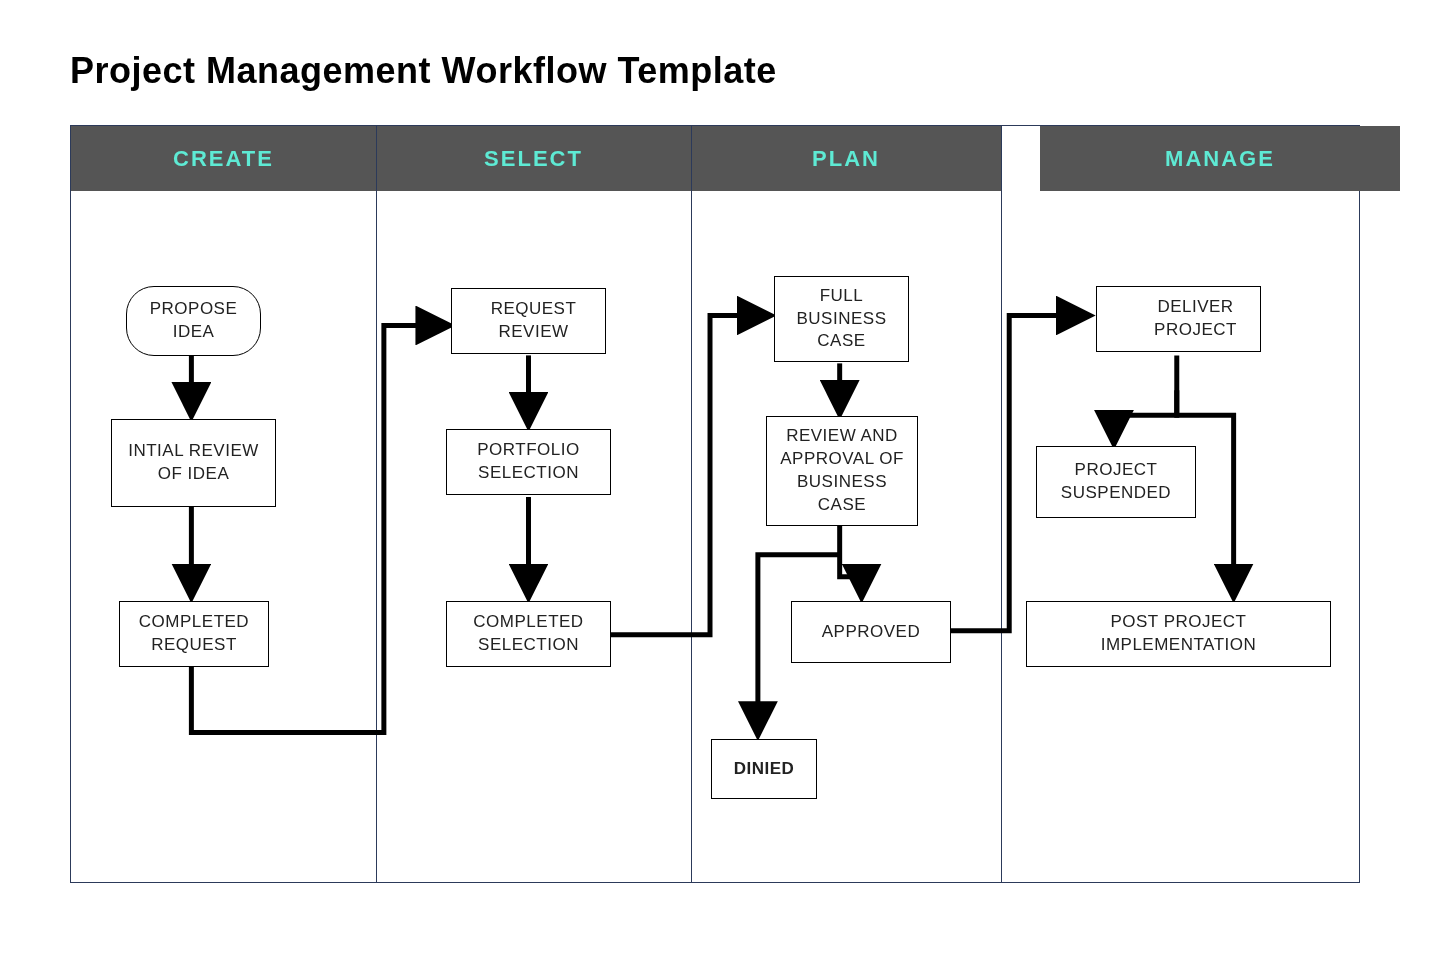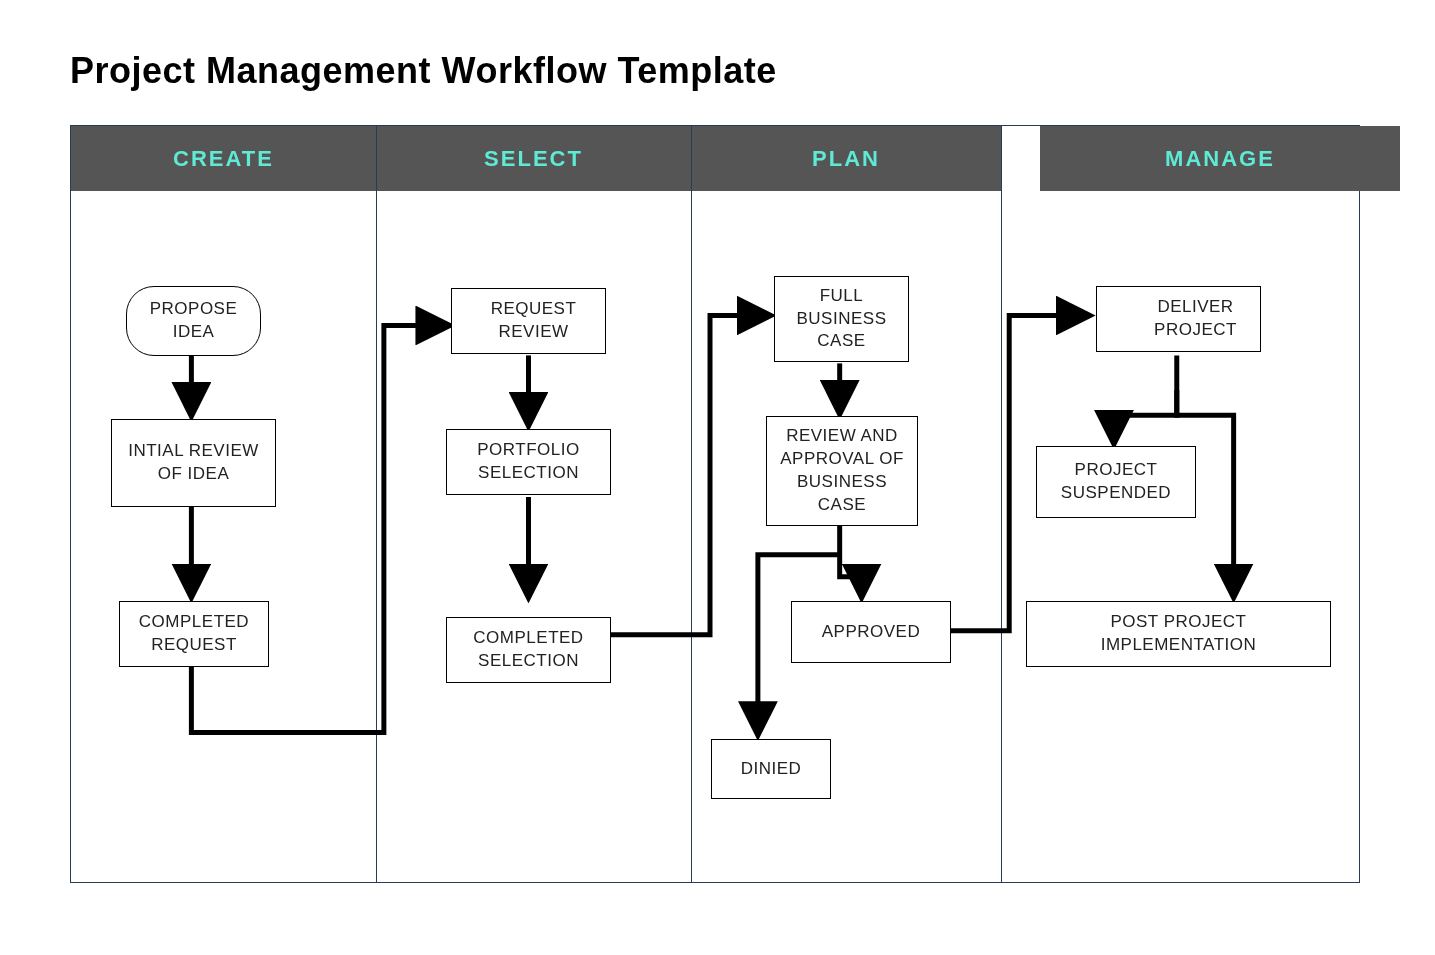--- a/index.html
+++ b/index.html
@@ -132,24 +132,24 @@
       <path d="M1108 265 L1108 290 L1165 290 L1165 472" marker-end="url(#ah)"></path>
     </g>
   </svg>
 
   <div class="node" style="left:55px;  top:160px; width:135px; height:70px;border-radius:28px;">PROPOSE IDEA</div>
   <div class="node" style="left:40px;  top:293px; width:165px; height:88px;">INTIAL REVIEW OF IDEA</div>
   <div class="node" style="left:48px;  top:475px; width:150px; height:66px;">COMPLETED REQUEST</div>
 
   <div class="node" style="left:380px; top:162px; width:155px; height:66px;padding-left:20px;">REQUEST REVIEW</div>
   <div class="node" style="left:375px; top:303px; width:165px; height:66px;">PORTFOLIO SELECTION</div>
-  <div class="node" style="left:375px; top:475px; width:165px; height:66px;margin-top:16px;">COMPLETED SELECTION</div>
+  <div class="node" style="left:375px; top:475px; width:165px; height:66px;">COMPLETED SELECTION</div>
 
   <div class="node" style="left:703px; top:150px; width:135px; height:86px;">FULL BUSINESS CASE</div>
   <div class="node" style="left:695px; top:290px; width:152px; height:110px;">REVIEW AND APPROVAL OF BUSINESS CASE</div>
   <div class="node" style="left:720px; top:475px; width:160px; height:62px;">APPROVED</div>
-  <div class="node" style="left:640px; top:613px; width:120px; height:60px;">DINIED</div>
+  <div class="node" style="left:640px; top:613px; width:106px; height:60px;font-weight:bold;">DINIED</div>
 
   <div class="node" style="left:1025px; top:160px; width:165px; height:66px;padding-left:44px;">DELIVER PROJECT</div>
   <div class="node" style="left:965px;  top:320px; width:160px; height:72px;">PROJECT SUSPENDED</div>
   <div class="node" style="left:955px;  top:475px; width:305px; height:66px;">POST PROJECT IMPLEMENTATION</div>
 
 </div>
 
 </body></html>

